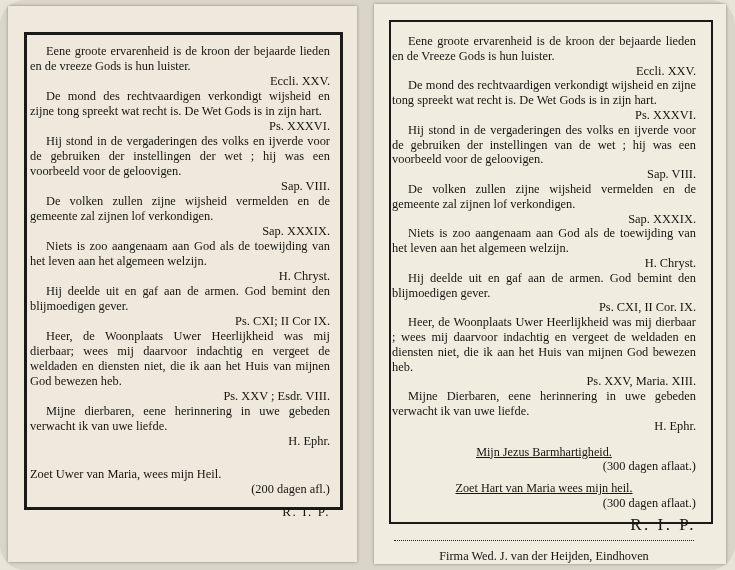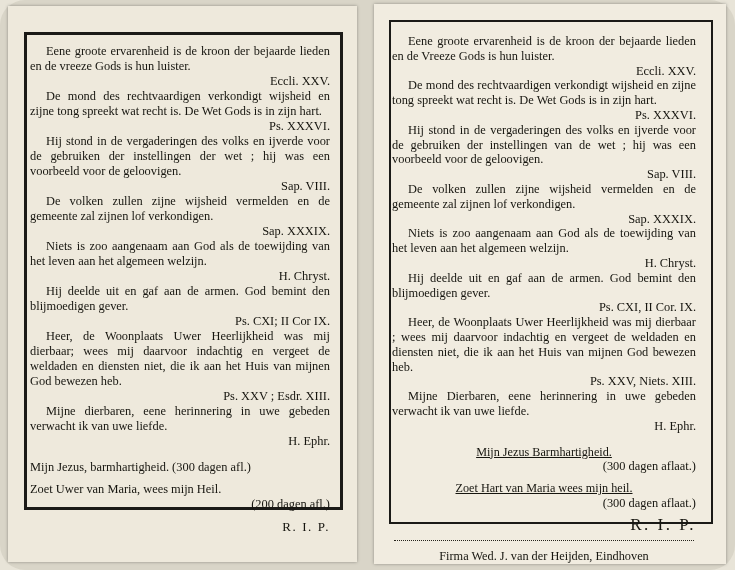--- a/index.html
+++ b/index.html
@@ -143,27 +143,26 @@
     <p class="para"><span>De volken zullen zijne wijsheid vermelden en de gemeente zal zijnen lof verkondigen.</span></p>
     <p class="para ref">Sap. XXXIX.</p>
 
     <p class="para"><span>Niets is zoo aangenaam aan God als de toewijding van het leven aan het algemeen welzijn.</span></p>
     <p class="para ref">H. Chryst.</p>
 
     <p class="para"><span>Hij deelde uit en gaf aan de armen. God bemint den blijmoedigen gever.</span></p>
     <p class="para ref">Ps. CXI; II Cor IX.</p>
 
     <p class="para"><span>Heer, de Woonplaats Uwer Heerlijkheid was mij dierbaar; wees mij daarvoor indachtig en vergeet de weldaden en diensten niet, die ik aan het Huis van mijnen God bewezen heb.</span></p>
-    <p class="para ref">Ps. XXV ; Esdr. XIII.</p>
+    <p class="para ref">Ps. XXV ; Esdr. VIII.</p>
 
     <p class="para"><span>Mijne dierbaren, eene herinnering in uwe gebeden verwacht ik van uwe liefde.</span></p>
     <p class="para ref">H. Ephr.</p>
 
     <div class="spacer-m"></div>
-    <p class="para noindent">Mijn Jezus, barmhartigheid.   (300 dagen afl.)</p>
     <div class="spacer-s"></div>
     <p class="para noindent">Zoet Uwer van Maria, wees mijn Heil.</p>
     <p class="para ref">(200 dagen afl.)</p>
     <div class="spacer-s"></div>
     <p class="rip rip-left">R. I. P.</p>
   </div>
 
   <div class="card card-right">
     <div class="frame frame-right"></div>
   </div>
@@ -181,21 +180,21 @@
     <p class="para"><span>De volken zullen zijne wijsheid vermelden en de gemeente zal zijnen lof verkondigen.</span></p>
     <p class="para ref">Sap. XXXIX.</p>
 
     <p class="para"><span>Niets is zoo aangenaam aan God als de toewijding van het leven aan het algemeen welzijn.</span></p>
     <p class="para ref">H. Chryst.</p>
 
     <p class="para"><span>Hij deelde uit en gaf aan de armen. God bemint den blijmoedigen gever.</span></p>
     <p class="para ref">Ps. CXI, II Cor. IX.</p>
 
     <p class="para"><span>Heer, de Woonplaats Uwer Heerlijkheid was mij dierbaar ; wees mij daarvoor indachtig en vergeet de weldaden en diensten niet, die ik aan het Huis van mijnen God bewezen heb.</span></p>
-    <p class="para ref">Ps. XXV, Niets. XIII.</p>
+    <p class="para ref">Ps. XXV, Maria. XIII.</p>
 
     <p class="para"><span>Mijne Dierbaren, eene herinnering in uwe gebeden verwacht ik van uwe liefde.</span></p>
     <p class="para ref">H. Ephr.</p>
 
     <div class="spacer-m"></div>
     <p class="smallcenter">Mijn Jezus Barmhartigheid.</p>
     <p class="para ref">(300 dagen aflaat.)</p>
     <div class="spacer-s"></div>
     <p class="smallcenter">Zoet Hart van Maria wees mijn heil.</p>
     <p class="para ref">(300 dagen aflaat.)</p>

